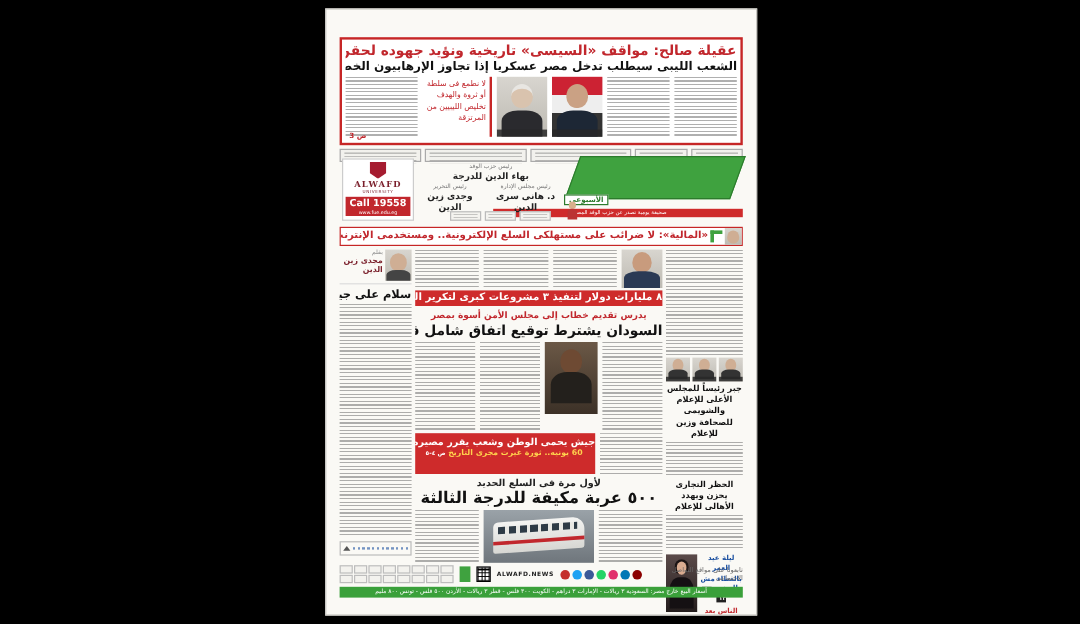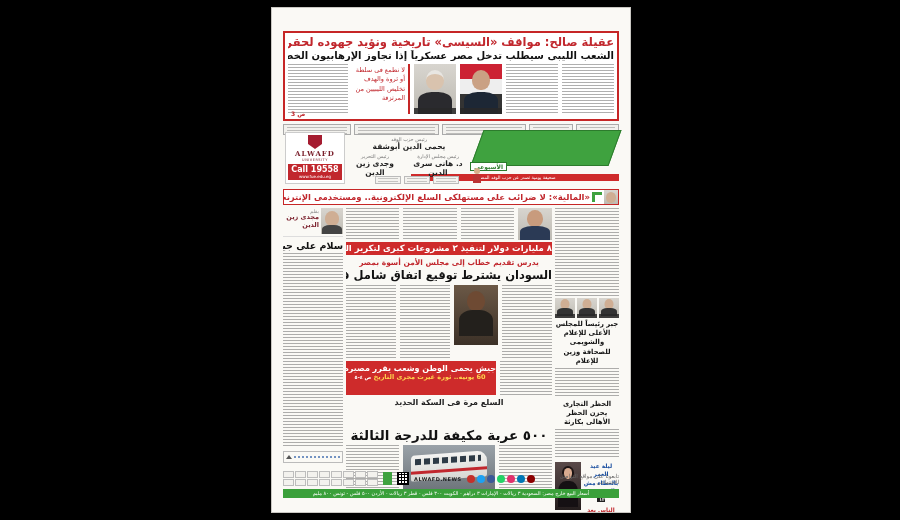--- a/index.html
+++ b/index.html
@@ -125,21 +125,21 @@
   .june-l2 .ref{ color:#fff; font-size:5px; }
   .crowd { width:44px; height:100%; background:
            radial-gradient(circle at 20% 30%,#e0474b 2px,transparent 3px),
            radial-gradient(circle at 60% 60%,#f0e6d8 2px,transparent 3px),
            radial-gradient(circle at 80% 20%,#e0474b 2px,transparent 3px),
            radial-gradient(circle at 40% 80%,#caa 1px,transparent 2px),
            #5a1717; background-size:14px 12px; }
 
   .kicker2 { color:#222; font-weight:bold; font-size:8px; text-align:center; margin-top:3px; }
   .train-headline { color:#111; font-weight:bold; font-size:13.5px; text-align:center;
-                    white-space:nowrap; overflow:hidden;margin-top:20px; }
+                    white-space:nowrap; overflow:hidden; }
   .train-body { display:flex; direction:rtl; gap:4px; height:44px; margin-top:2px; }
   .train-photo { width:92px; height:44px; background:linear-gradient(#9aa2a8,#6f767c); position:relative; overflow:hidden; }
   .train-car { position:absolute; left:8px; top:8px; width:76px; height:26px; background:linear-gradient(#f4f4f2,#d7d7d3);
                border-radius:4px 10px 2px 2px; transform:skewY(-4deg); }
   .train-win { position:absolute; left:12px; top:12px; width:66px; height:6px; transform:skewY(-4deg);
                background:repeating-linear-gradient(to right,#2e3b46 0 6px,#e8e8e4 6px 9px); }
   .train-stripe { position:absolute; left:8px; top:24px; width:76px; height:3px; background:#c1272d; transform:skewY(-4deg); }
 
   .right-col { position:absolute; left:283px; top:200px; width:64px; height:258px; }
   .rc-pat-top { height:88px; }
@@ -224,21 +224,21 @@
         </div>
     </div>
 
     <div class="masthead">
       <div class="flag"></div>
       <div class="weekly">الأسبوعى</div>
       <div class="red-substrip">صحيفة يومية تصدر عن حزب الوفد المصرى</div>
 
       <div class="roles">
         <div class="role-lbl">رئيس حزب الوفد</div>
-        <div class="role-name">يحمى الدين أبوشقة</div>
+        <div class="role-name">بهاء الدين للدرجة</div>
         <div class="roles-row">
           <div>
             <div class="role-lbl">رئيس مجلس الإدارة</div>
             <div class="role-name">د. هانى سرى الدين</div>
           </div>
           <div>
             <div class="role-lbl">رئيس التحرير</div>
             <div class="role-name">وجدى زين الدين</div>
           </div>
         </div>
@@ -333,21 +333,21 @@
             <div class="june-l1">جيش يحمى الوطن وشعب يقرر مصيره</div>
             <div class="june-l2">
               <span>60 يونيه.. ثورة غيرت مجرى التاريخ</span>
               <span class="ref">ص ٤-٥</span>
             </div>
           </div>
           <div class="crowd"></div>
         </div>
       </div>
 
-      <div class="kicker2">السلع مرة فى السكة الحديد</div>
+      <div class="kicker2">لأول مرة فى السلع الحديد</div>
       <div class="train-headline">٥٠٠ عربة مكيفة للدرجة الثالثة</div>
 
       <div class="train-body">
         <div class="pat" style="flex:1"></div>
         <div class="train-photo">
           <div class="train-car"></div>
           <div class="train-win"></div>
           <div class="train-stripe"></div>
         </div>
         <div class="pat" style="flex:1"></div>
@@ -368,21 +368,21 @@
             <span class="nameband" style="height:4px"></span>
           </div>
         <div class="photo p-sm">
             <span class="head"></span>
             <span class="body-sh"></span>
             <span class="nameband" style="height:4px"></span>
           </div>
       </div>
       <div class="rc-head">جبر رئيساً للمجلس الأعلى للإعلام والشويمى للصحافة وزين للإعلام</div>
       <div class="pat rc-pat"></div>
-      <div class="rc-head">الحظر التجارى يحزن الحظر الأهالى بكارثة</div>
+      <div class="rc-head">الحظر التجارى يحزن ويهدد الأهالى للإعلام</div>
       <div class="pat rc-pat"></div>
       <div class="celeb">
         <div class="celeb-txt">
           <div class="celeb-blue">
             <span>ليلة عيد العمر بالعطاء مش بالسنين</span>
             <span class="celeb-ref">ص ١٣</span>
           </div>
           <div class="celeb-red">
             <span>الناس بعد الأكل فرحانة ومستنية الفرح</span>
             

